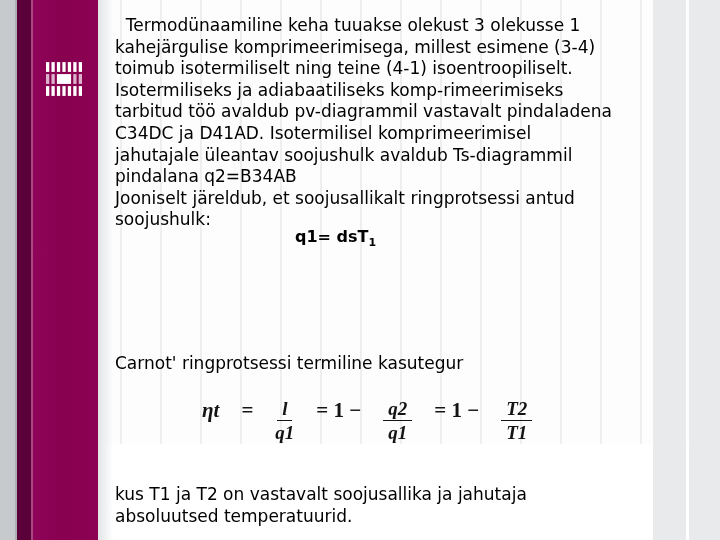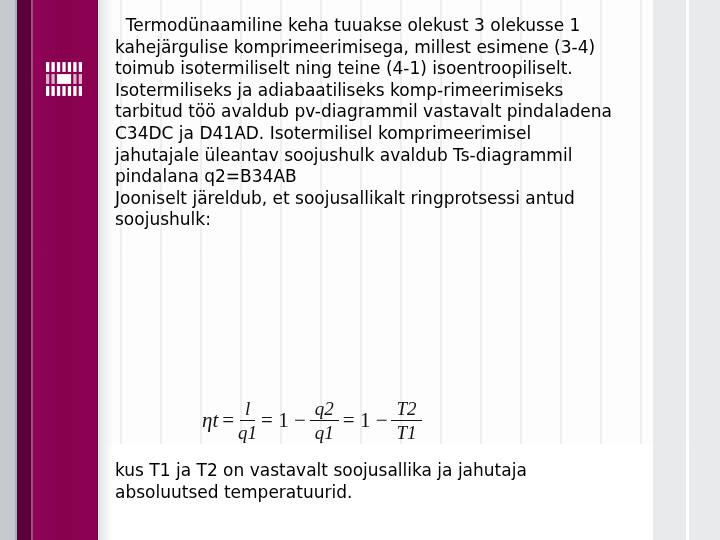--- a/index.html
+++ b/index.html
@@ -29,34 +29,34 @@
   .rstripe.r1 { left:653px; width:33px; }
   .rstripe.r2 { left:689px; width:31px; }
   
   .para {
     position:absolute; margin:0; white-space:pre; color:#000000;
     font-size:17px; line-height:21.6px; letter-spacing:0;
   }
   .p1 { left:115px; top:15px;  }
   .p2 { left:115px; top:265px; }
   .p3 { left:115px; top:353px; }
-  .p4 { left:115px; top:460px; }
+  .p4 { left:115px; top:484px; }
   .eq {
     position:absolute; margin:0; color:#000000;
     font-weight:bold; font-size:16px; line-height:20px;
   }
   .e1 { left:295px; top:227px; }
   .e2 { left:295px; top:310px; }
   .eq sub { font-size:11px; font-weight:bold; }
   
   .formula {
     position:absolute; left:202px; top:398px;
-    display:flex; align-items:center; gap:4px;
+    display:flex; align-items:flex-start; gap:22px;
     font-family:"Liberation Serif","DejaVu Serif",serif;
-    font-size:21px; color:#141414;
+    font-size:21px; color:#141414;font-weight:bold;
   }
   .formula .it { font-style:italic; }
   .formula .op { font-style:normal; }
   .frac { display:inline-flex; flex-direction:column; align-items:center;
           font-style:italic; font-size:19px; line-height:1.12; }
   .frac .num { border-bottom:1.6px solid #141414; padding:0 5px 1px 5px; }
   .frac .den { padding-top:1px; }
 </style>
 </head>
 <body>
@@ -107,23 +107,25 @@
 kahejärgulise komprimeerimisega, millest esimene (3-4)
 toimub isotermiliselt ning teine (4-1) isoentroopiliselt.
 Isotermiliseks ja adiabaatiliseks komp-rimeerimiseks
 tarbitud töö avaldub pv-diagrammil vastavalt pindaladena
 C34DC ja D41AD. Isotermilisel komprimeerimisel
 jahutajale üleantav soojushulk avaldub Ts-diagrammil
 pindalana q2=B34AB
 Jooniselt järeldub, et soojusallikalt ringprotsessi antud
 soojushulk:</p>
 
+  <p class="eq e1"><span>q1= dsT</span><sub>1</sub></p>
 
 
 
+  <p class="para p3">Carnot' ringprotsessi termiline kasutegur</p>
 
   <div class="formula">
     <span class="it">ηt</span>
     <span class="op">=</span>
     <span class="frac">
       <span class="num">l</span>
       <span class="den">q1</span>
     </span>
     <span class="op">= 1 −</span>
     <span class="frac">

